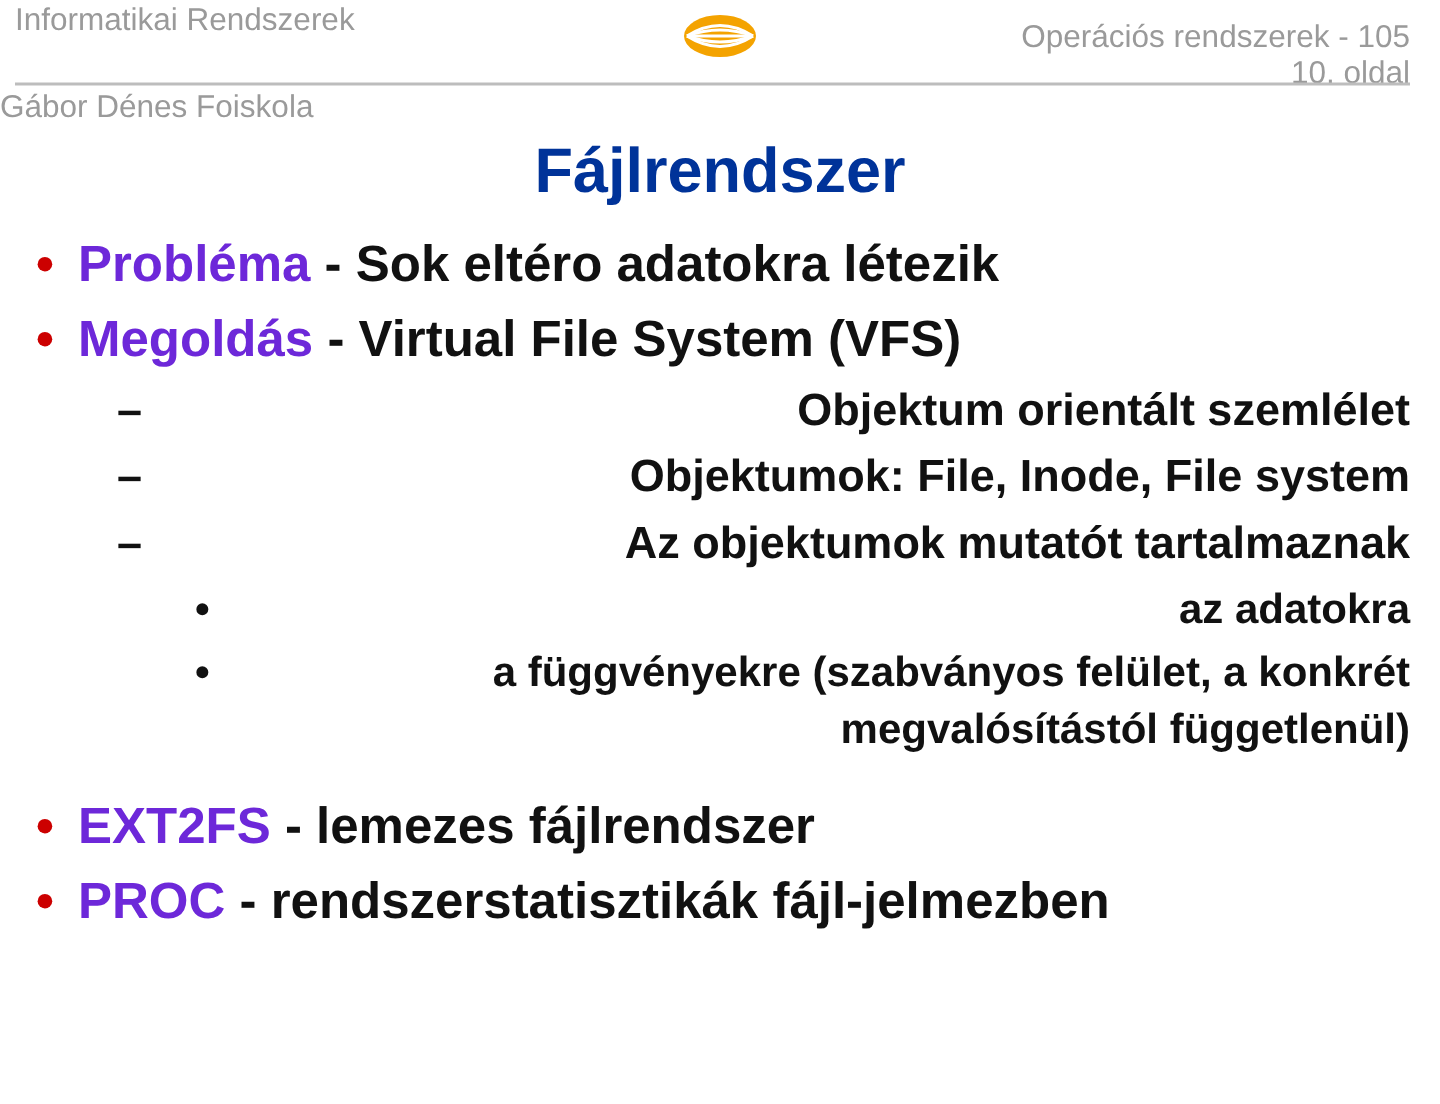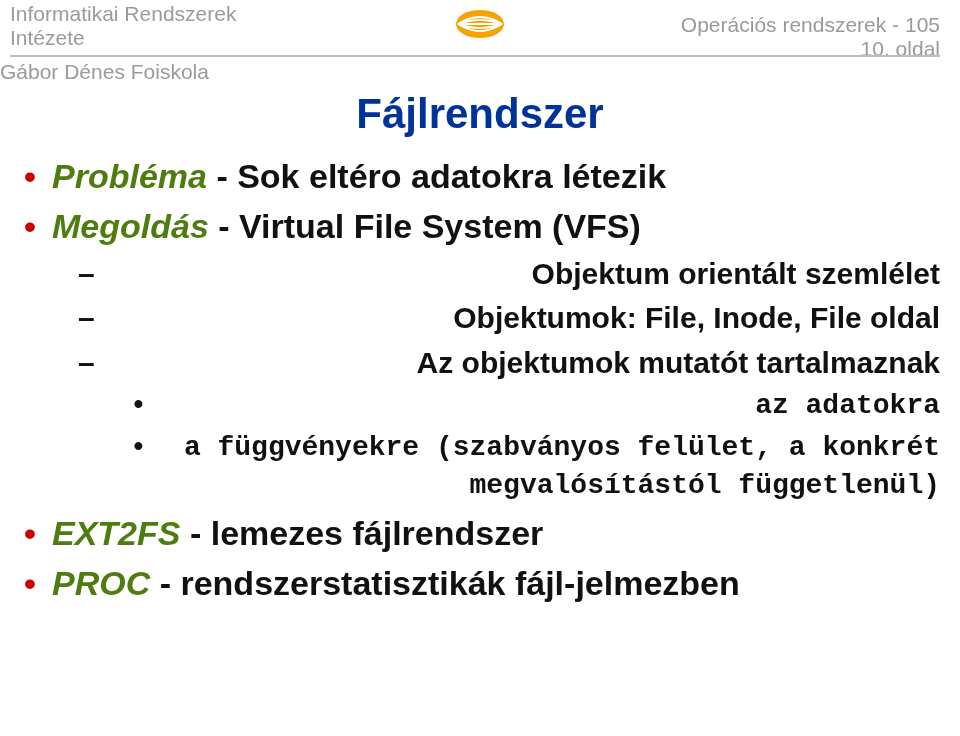--- a/index.html
+++ b/index.html
@@ -124,52 +124,50 @@
     content: "–";
     position: absolute;
     left: 0;
     top: 0;
     color: #111;
   }
 
   ul.lvl3 {
     list-style: none;
     padding: 0 0 0 26px;
-    margin: 4px 0 6px 0;
+    margin: 4px 0 24px 0;
     font-size: 28px;
     font-weight: bold;
     color: #111;
-    font-family: Liberation Mono, monospace;
   }
   ul.lvl3 > li {
     position: relative;
     padding-left: 24px;
     margin-bottom: 4px;
   }
   ul.lvl3 > li::before {
     content: "•";
     position: absolute;
     left: 0;
     top: 0;
     color: #111;
     font-size: 28px;
   }
 
-  .red-lead { color: #4d7c0f; font-style: italic; }
+  .red-lead { color: #6d28d9; }
   .blk { color: #111; }
 </style>
 </head>
 <body>
 
 <div class="page">
 
   <div class="header">
     <div class="header-left">
       <div>Informatikai Rendszerek</div>
-      <div>Intézete</div>
     </div>
 
     <div class="header-center">
       <span class="logo">
         <svg viewBox="0 0 54 40" width="54" height="40">
           <ellipse cx="27" cy="20" rx="24" ry="14" fill="#f4a300"></ellipse>
           <path d="M5 20 Q27 6 49 20" stroke="#ffffff" stroke-width="2" fill="none"></path>
           <path d="M5 20 Q27 12 49 20" stroke="#ffffff" stroke-width="2" fill="none"></path>
           <path d="M5 20 L49 20" stroke="#ffffff" stroke-width="2" fill="none"></path>
           <path d="M5 20 Q27 28 49 20" stroke="#ffffff" stroke-width="2" fill="none"></path>
@@ -191,21 +189,21 @@
 
     <ul class="lvl1">
       <li>
         <span class="red-lead">Probléma</span><span class="blk"> - Sok eltéro adatokra létezik</span>
       </li>
 
       <li>
         <span class="red-lead">Megoldás</span><span class="blk"> - Virtual File System (VFS)</span>
         <ul class="lvl2">
           <li><span>Objektum orientált szemlélet</span></li>
-          <li><span>Objektumok: File, Inode, File oldal</span></li>
+          <li><span>Objektumok: File, Inode, File system</span></li>
           <li>
             <span>Az objektumok mutatót tartalmaznak</span>
             <ul class="lvl3">
               <li><span>az adatokra</span></li>
               <li><span>a függvényekre (szabványos felület, a konkrét megvalósítástól függetlenül)</span></li>
             </ul>
           </li>
         </ul>
       </li>
 

